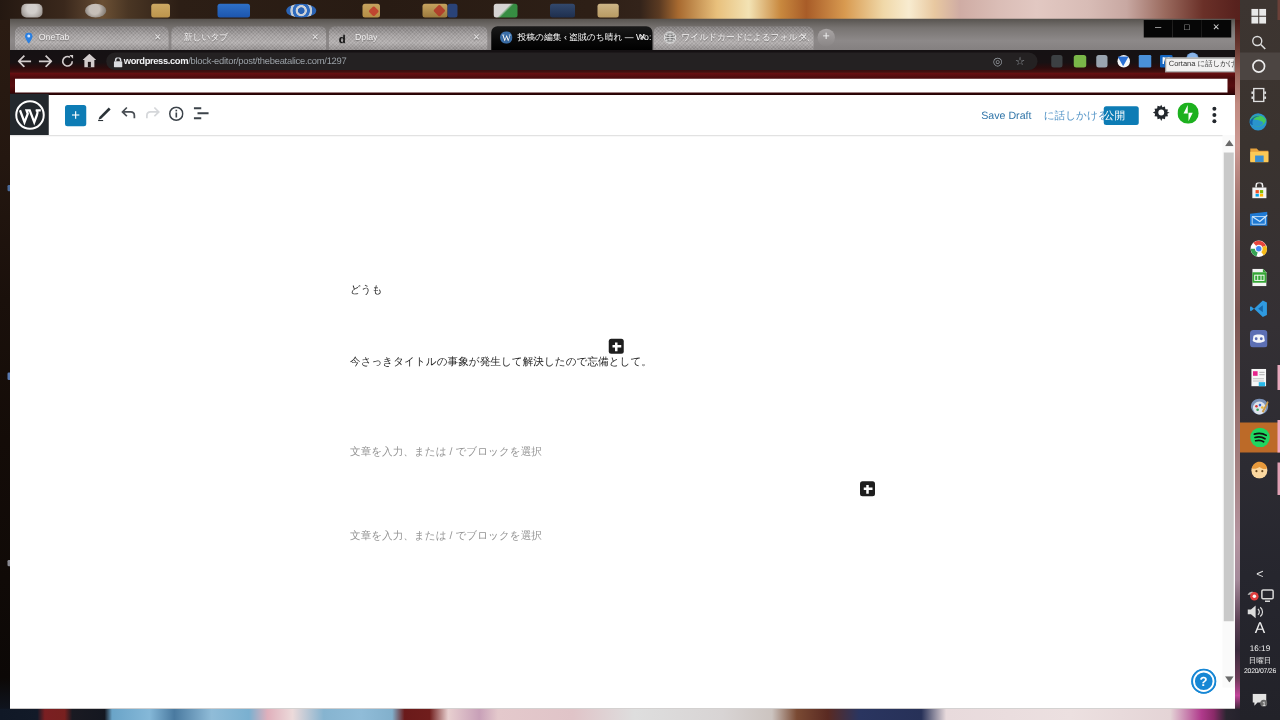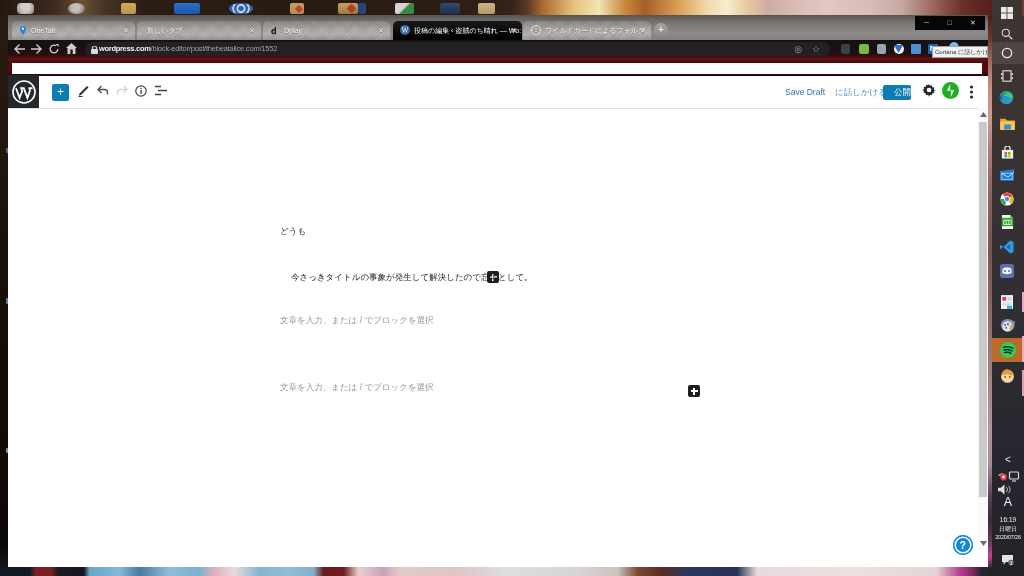--- a/index.html
+++ b/index.html
@@ -47,30 +47,30 @@
   #editor{left:0;top:61px;width:980px;height:491px;background:#fff;}
   #eheader{position:absolute;left:0;top:0;width:980px;height:32px;background:#fff;
      border-bottom:1px solid #e2e2e2;}
   #wsquare{position:absolute;left:0;top:-1px;width:31px;height:33px;background:#23282d;}
   #plusbtn{position:absolute;left:44px;top:8px;width:17px;height:17px;background:#0d7cb5;
      border-radius:2px;color:#fff;font-size:12px;line-height:16px;text-align:center;}
   .tbi{position:absolute;top:9px;color:#3c434a;}
   #savedraft{position:absolute;left:777px;top:11px;color:#2f74a8;font-size:8.5px;}
   #preview{position:absolute;left:827px;top:11px;color:#4b8fc4;font-size:8.5px;}
   #publish{position:absolute;left:875px;top:9px;width:28px;height:15px;background:#0d7cb5;
-     border-radius:2px;color:#fff;font-size:8.5px;text-align:right;line-height:15px;}
+     border-radius:2px;color:#fff;font-size:8.5px;text-align:left;line-height:15px;}
   
   #scroll{position:absolute;left:970px;top:32px;width:10px;height:442px;background:#fafafa;}
   #thumb{position:absolute;left:1px;top:14px;width:8px;height:375px;background:#c9c9c9;}
   
   #efooter{position:absolute;left:0;top:474px;width:970px;height:17px;background:#fff;
      border-top:1px solid #dcdcde;color:#50575e;font-size:7.5px;line-height:16px;}
   
   .ct{position:absolute;color:#1e1e1e;}
-  .ph{color:#949494;}
+  .ph{color:#949494;margin-top:41px;}
   .plusblock{position:absolute;width:12px;height:12px;background:#1e1e1e;border-radius:2px;}
   .plusblock:before{content:"";position:absolute;left:2.5px;top:5.4px;width:7px;height:1.2px;background:#fff;}
   .plusblock:after{content:"";position:absolute;left:5.4px;top:2.5px;width:1.2px;height:7px;background:#fff;}
   
   #help{position:absolute;left:945px;top:459px;width:20px;height:20px;border-radius:50%;
      background:#1689db;}
   
   #tooltip{position:absolute;left:924px;top:31px;width:56px;height:12px;background:#f2f1f1;
      border:1px solid #a0a0a0;box-sizing:border-box;color:#333;font-size:6px;line-height:10px;
      text-align:left;white-space:nowrap;overflow:hidden;padding-left:2px;}
@@ -148,21 +148,21 @@
         <path d="M5.5 0 0 5h1.5v6h8V5H11z" fill="#d2cccc"></path>
         <rect x="4.3" y="6.5" width="2.4" height="4.5" fill="#1c1416"></rect>
       </svg>
       <div id="urlbar">
         <span style="position:absolute;left:6px;top:3px;width:6px;height:7px;">
           <svg width="7" height="8" viewBox="0 0 7 8">
             <rect x="0" y="3" width="7" height="5" rx="1" fill="#dadce0"></rect>
             <path d="M1.5 3V2a2 2 0 0 1 4 0v1" stroke="#dadce0" stroke-width="1.2" fill="none"></path>
           </svg>
         </span>
-        <span style="position:absolute;left:14px;top:0;white-space:nowrap;"><span style="color:#f0f1f3;font-weight:bold;letter-spacing:-0.3px;">wordpress.com</span><span style="color:#9aa0a6;letter-spacing:-0.2px;">/block-editor/post/thebeatalice.com/1552</span></span>
+        <span style="position:absolute;left:14px;top:0;white-space:nowrap;"><span style="color:#f0f1f3;font-weight:bold;letter-spacing:-0.3px;">wordpress.com</span><span style="color:#9aa0a6;letter-spacing:-0.2px;">/block-editor/post/thebeatalice.com/1297</span></span>
         <span style="position:absolute;right:28px;top:0;color:#9aa0a6;font-size:9px;">◎</span>
         <span style="position:absolute;right:10px;top:0;color:#9aa0a6;font-size:9px;">☆</span>
       </div>
       <div style="position:absolute;left:833px;top:4px;width:9px;height:10px;background:#3c4043;border-radius:2px;"></div>
       <div style="position:absolute;left:851px;top:4px;width:10px;height:10px;background:#7ab648;border-radius:2px;"></div>
       <div style="position:absolute;left:869px;top:4px;width:9px;height:10px;background:#9aa4b0;border-radius:2px;"></div>
       <div style="position:absolute;left:886px;top:4px;width:10px;height:10px;background:#f4f6f8;border-radius:5px;"></div>
       <div style="position:absolute;left:886px;top:5px;width:9px;height:8px;background:#2a6fd4;clip-path:polygon(50% 100%,0 0,100% 0);"></div>
       <div style="position:absolute;left:903px;top:4px;width:10px;height:10px;background:#4a90d9;border-radius:1px;"></div>
       <div style="position:absolute;left:920px;top:4px;width:10px;height:10px;background:#1565c0;border-radius:1px;color:#fff;font-size:8px;line-height:10px;text-align:center;font-weight:bold;">M</div>
@@ -213,21 +213,21 @@
         </svg>
         <svg class="tbi" style="left:961px;top:9px;" width="5" height="14" viewBox="0 0 5 14">
           <circle cx="2.5" cy="2" r="1.6" fill="#23282d"></circle>
           <circle cx="2.5" cy="7" r="1.6" fill="#23282d"></circle>
           <circle cx="2.5" cy="12" r="1.6" fill="#23282d"></circle>
         </svg>
       </div>
 
       <div class="ct" style="left:272px;top:150px;font-size:8.5px;">どうも</div>
       <div class="plusblock" style="left:479px;top:195px;"></div>
-      <div class="ct" style="left:272px;top:196px;font-size:8.5px;margin-left:11px;">今さっきタイトルの事象が発生して解決したので忘備として。</div>
+      <div class="ct" style="left:272px;top:208px;font-size:8.5px;">今さっきタイトルの事象が発生して解決したので忘備として。</div>
       <div class="ct ph" style="left:272px;top:239px;font-size:8.5px;">文章を入力、または / でブロックを選択</div>
       <div class="ct ph" style="left:272px;top:306px;font-size:8.5px;">文章を入力、または / でブロックを選択</div>
       <div class="plusblock" style="left:680px;top:309px;"></div>
       <div id="scroll">
         <svg style="position:absolute;left:2px;top:4px;" width="7" height="5" viewBox="0 0 7 5">
           <path d="M3.5 0 7 5H0z" fill="#6a6a6a"></path>
         </svg>
         <div id="thumb"></div>
         <svg style="position:absolute;left:2px;bottom:4px;" width="7" height="5" viewBox="0 0 7 5">
           <path d="M3.5 5 0 0h7z" fill="#6a6a6a"></path>

